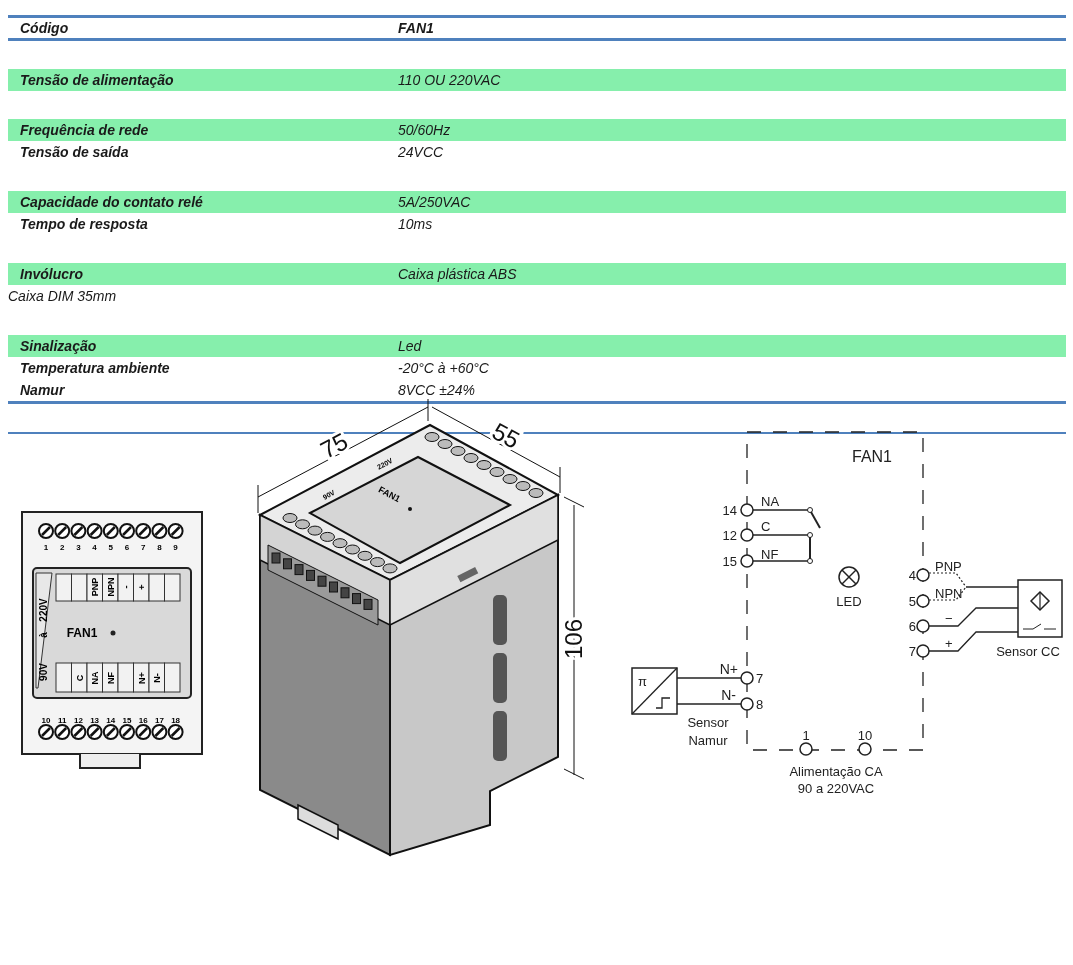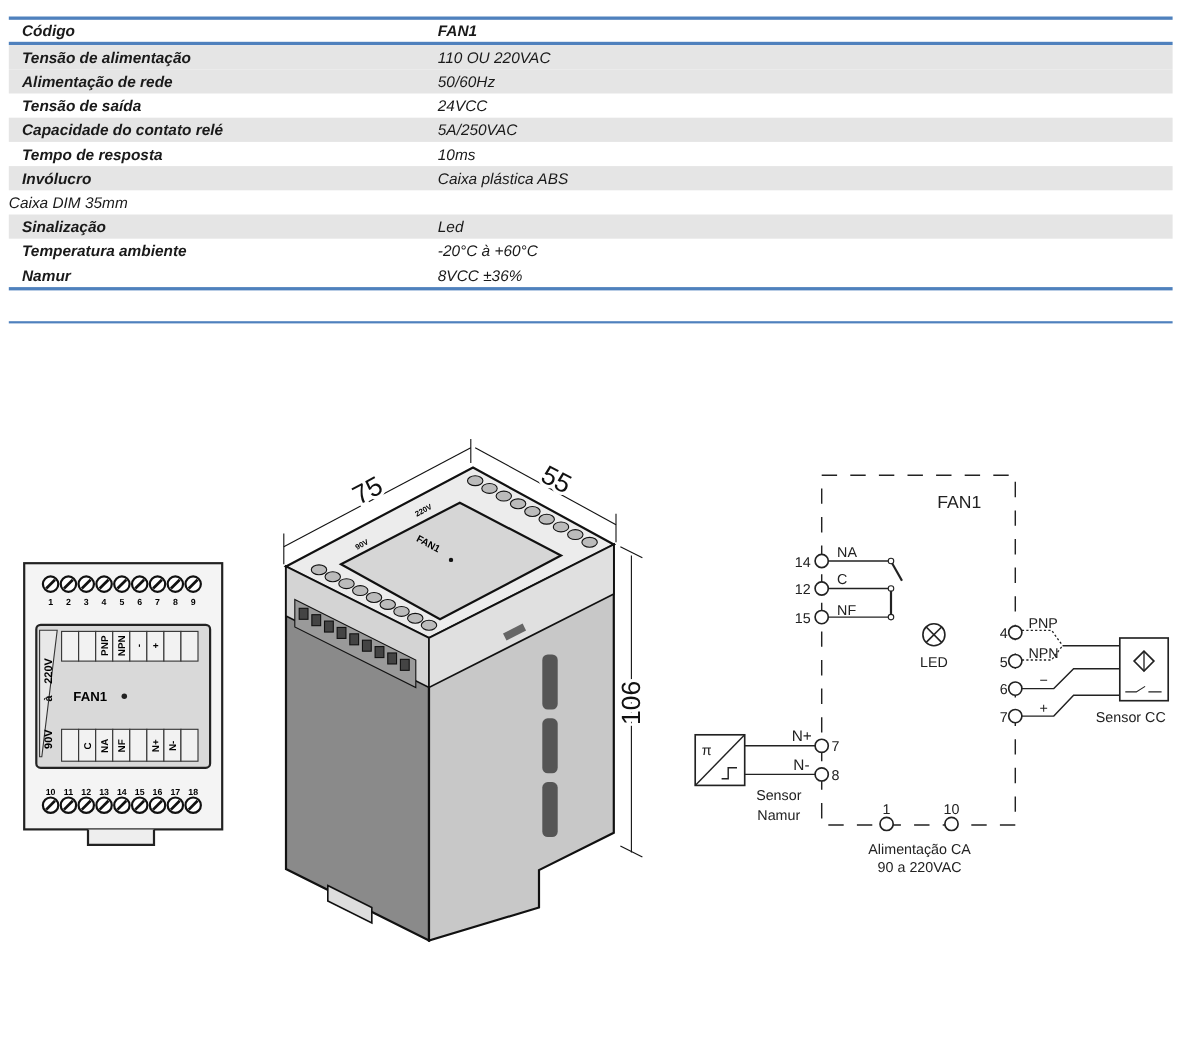--- a/index.html
+++ b/index.html
@@ -2,21 +2,21 @@
 <html><head>
 <meta charset="utf-8">
 <style>
   html,body{margin:0;padding:0;background:#fff;}
   body{width:1073px;height:965px;position:relative;overflow:hidden;font-family:"Liberation Sans",sans-serif;color:#1a1a1a;}
   .spec{position:absolute;left:8px;top:15px;width:1058px;font-style:italic;}
   .spec .topline{height:3px;background:#4f81bd;}
   .row{display:flex;height:22px;line-height:22px;font-size:14px;}
   .row .k{width:378px;padding-left:12px;font-weight:bold;}
   .row .v{flex:1;padding-left:0;}
-  .row.alt{background:#e5e5e5;}
+  .row.alt{background:#86efac;margin-top:28px;}
   .row.head{border-bottom:3px solid #4f81bd;height:20px;line-height:20px;}
   .row.head .v{font-weight:bold;}
   .spec .bottomline{height:3px;background:#4f81bd;}
   .spec .gap{height:28px;}
   .spec .finalline{height:2px;background:#4f81bd;}
   svg text{font-family:"Liberation Sans",sans-serif;}
 </style>
 </head>
 <body>
 
@@ -24,21 +24,21 @@
   <div class="topline"></div>
   <div class="row head">
     <div class="k">Código</div>
     <div class="v">FAN1</div>
   </div>
   <div class="row alt">
       <div class="k">Tensão de alimentação</div>
       <div class="v">110 OU 220VAC</div>
     </div>
   <div class="row alt">
-      <div class="k">Alimentação de rede</div>
+      <div class="k">Frequência de rede</div>
       <div class="v">50/60Hz</div>
     </div>
   <div class="row">
       <div class="k">Tensão de saída</div>
       <div class="v">24VCC</div>
     </div>
   <div class="row alt">
       <div class="k">Capacidade do contato relé</div>
       <div class="v">5A/250VAC</div>
     </div>
@@ -56,21 +56,21 @@
   <div class="row alt">
       <div class="k">Sinalização</div>
       <div class="v">Led</div>
     </div>
   <div class="row">
       <div class="k">Temperatura ambiente</div>
       <div class="v">-20°C  à +60°C</div>
     </div>
   <div class="row">
       <div class="k">Namur</div>
-      <div class="v">8VCC ±36%</div>
+      <div class="v">8VCC ±24%</div>
     </div>
   <div class="bottomline"></div>
   <div class="gap"></div>
   <div class="finalline"></div>
 </div>
 
 <svg style="position:absolute;left:0;top:500px" width="220" height="280" viewBox="0 0 220 280">
   <rect x="22" y="12" width="180" height="242" fill="#f4f4f4" stroke="#222" stroke-width="2"></rect>
   <path d="M80 254 v14 h60 v-14" fill="#eee" stroke="#222" stroke-width="2"></path>
   <g id="topScrews">

